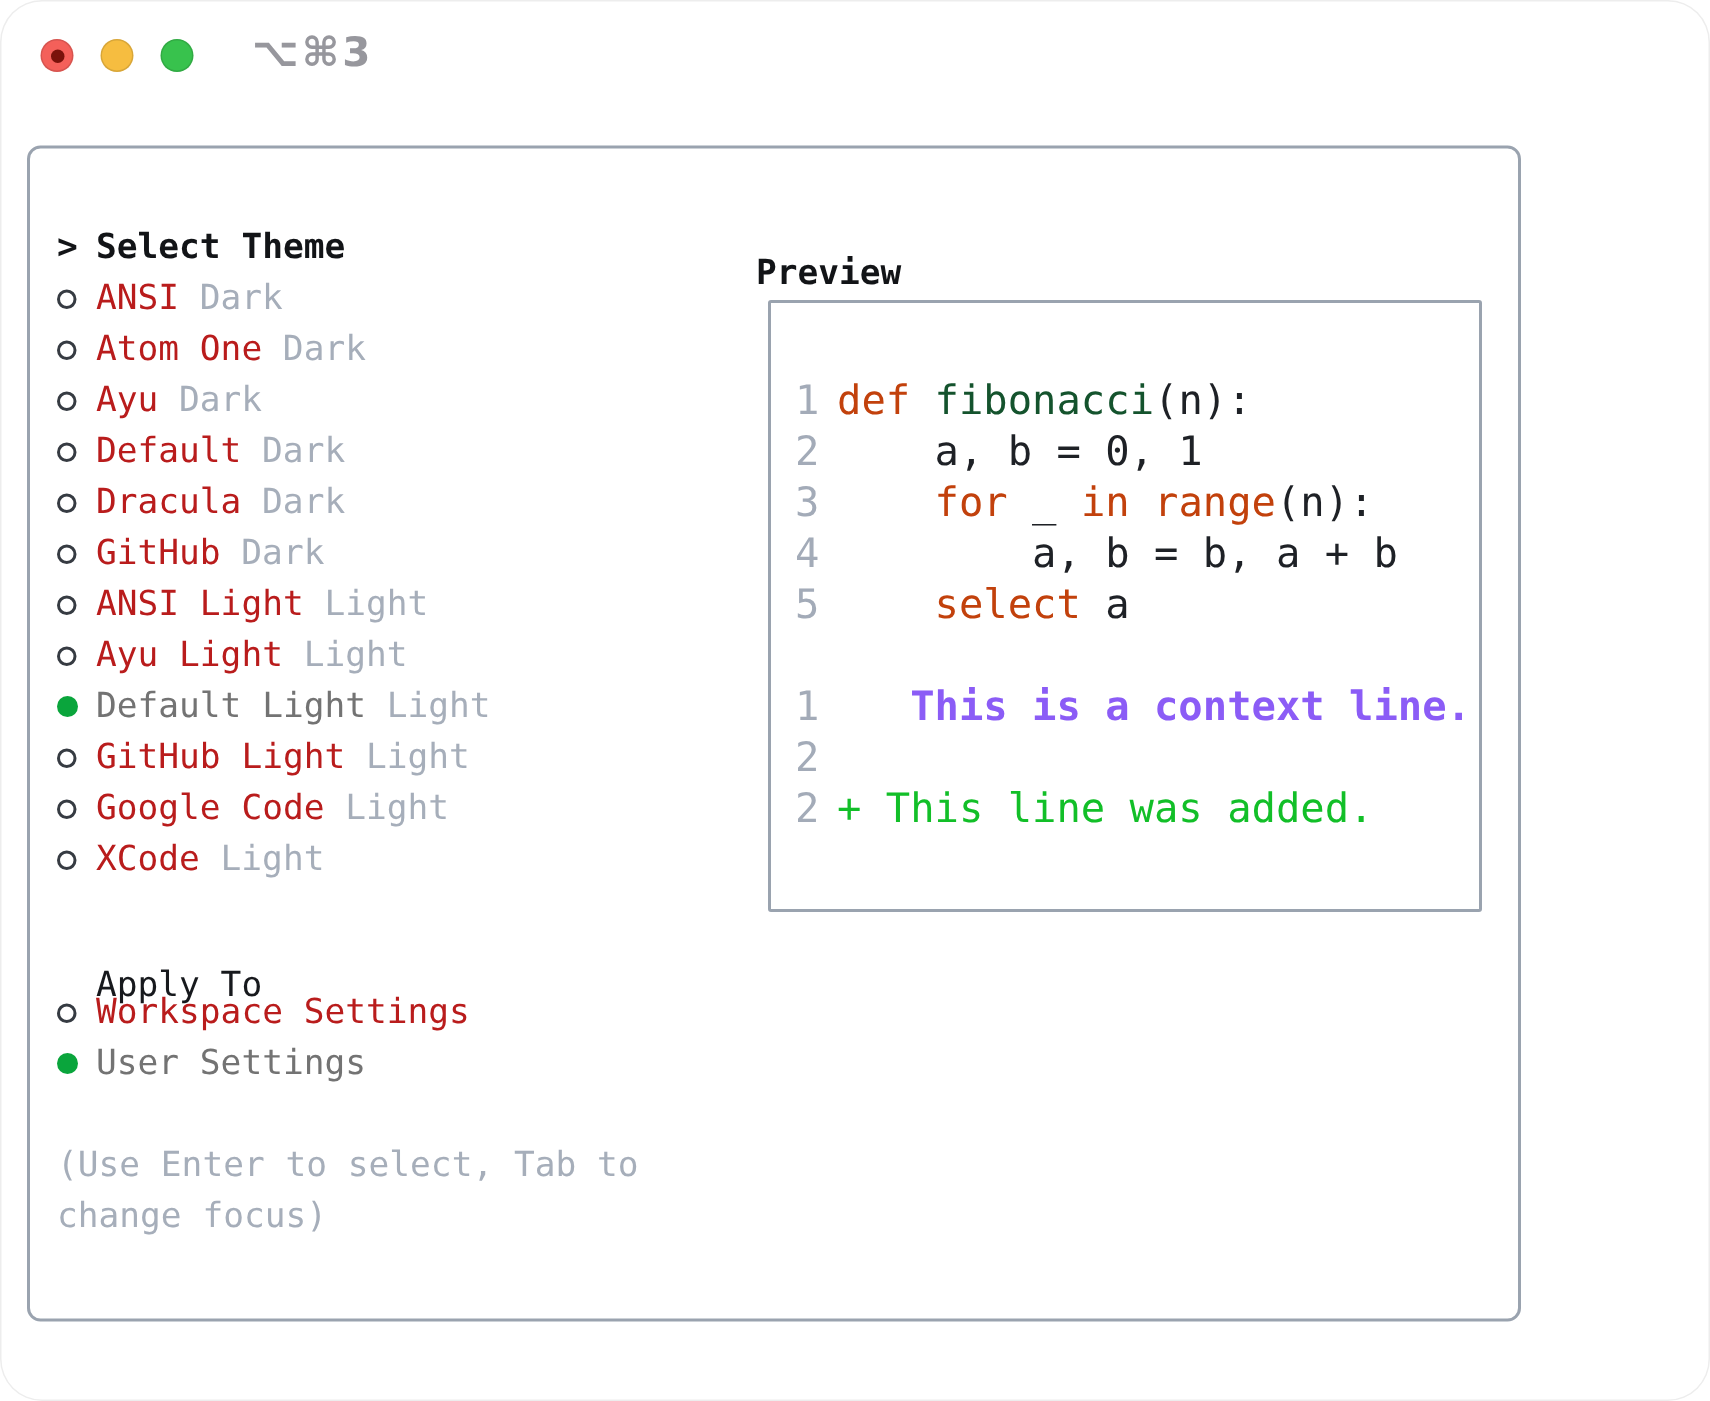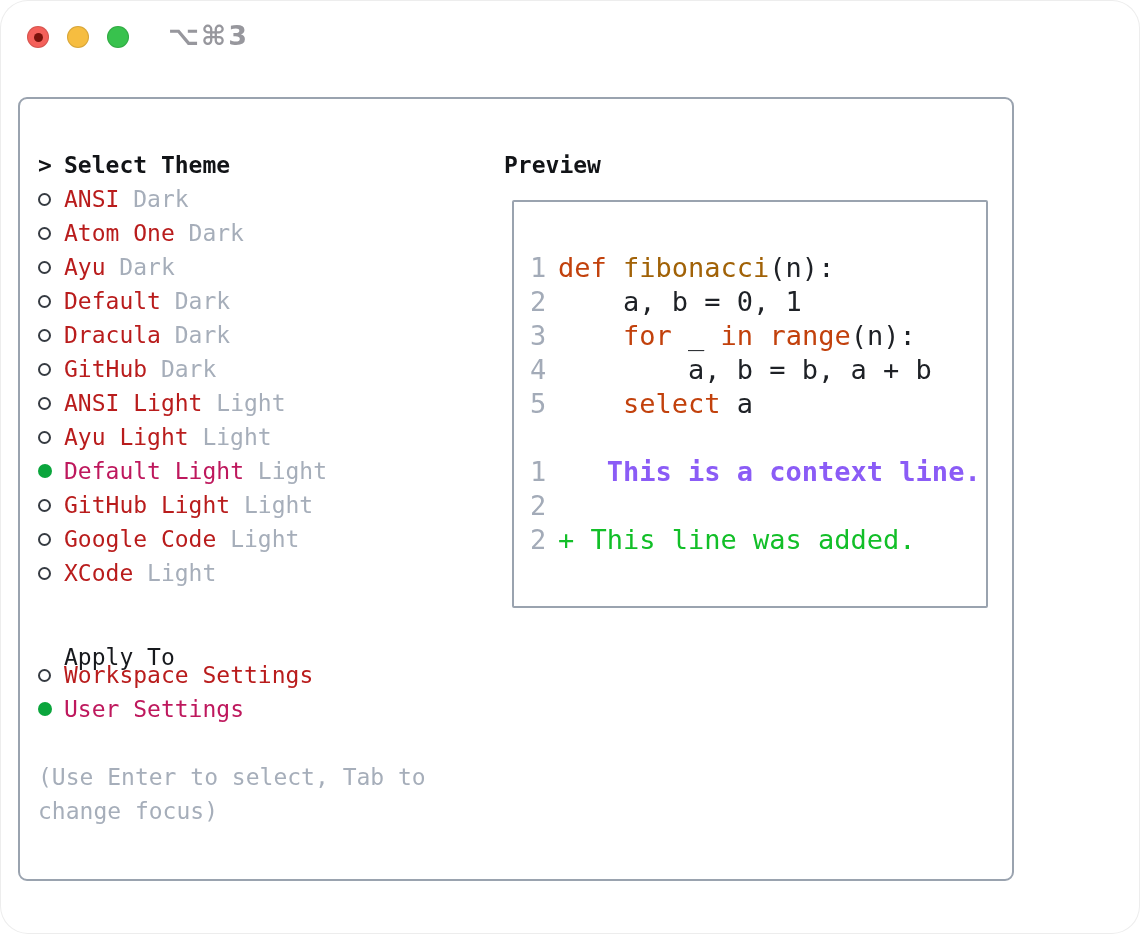--- a/index.html
+++ b/index.html
@@ -30,39 +30,39 @@
   
   .left-panel{position:absolute;left:18px;top:49px;width:460px;font-size:23px;color:#26292f;}
   .row{height:34px;display:flex;align-items:center;white-space:pre;}
   .marker{width:26px;flex:0 0 26px;display:flex;align-items:center;}
   .prompt{font-weight:bold;color:#121417;}
   .heading{font-weight:bold;color:#121417;}
   .subheading{color:#17191d;margin-top:32px;}
   .ring{width:13px;height:13px;border:2px solid #363b42;border-radius:50%;box-sizing:border-box;display:inline-block;}
   .dot{width:14px;height:14px;border-radius:50%;background:#0aa53c;display:inline-block;}
   .tname{color:#b91c1c;}
-  .tname.sel{color:#be185d;text-align:center;}
+  .tname.sel{color:#737373;text-align:center;}
   .tag{color:#a6aeba;margin-left:13.8px;}
   .spacer{height:34px;}
   .footer-line{height:34px;display:flex;align-items:center;color:#a6aeba;white-space:pre;}
   
   .preview-heading{
-    position:absolute;left:484px;top:49px;height:34px;display:flex;align-items:center;
+    position:absolute;left:484px;top:66px;height:34px;display:flex;align-items:center;
     font-size:23px;font-weight:bold;color:#121417;
   }
   .preview-box{
     position:absolute;left:492px;top:101px;width:476px;height:408px;
     border:2px solid #9aa3af;border-radius:2px;box-sizing:border-box;
     padding:48px 0 0 16px;overflow:hidden;
   }
   .pline{height:34px;display:flex;align-items:center;font-size:27px;white-space:pre;}
   .lnum{width:28px;flex:0 0 28px;color:#a3abb8;}
   .seg-plain{color:#1e2126;}
   .seg-keyword{color:#c2410c;}
-  .seg-function{color:#a16207;}
+  .seg-function{color:#14532d;}
   .seg-context{color:#8b5cf6;font-weight:bold;}
   .seg-deleted{color:#c23a23;}
   .seg-added{color:#12bf28;}
 </style>
 </head>
 <body>
 
 <div class="window">
 
   <div class="titlebar">

